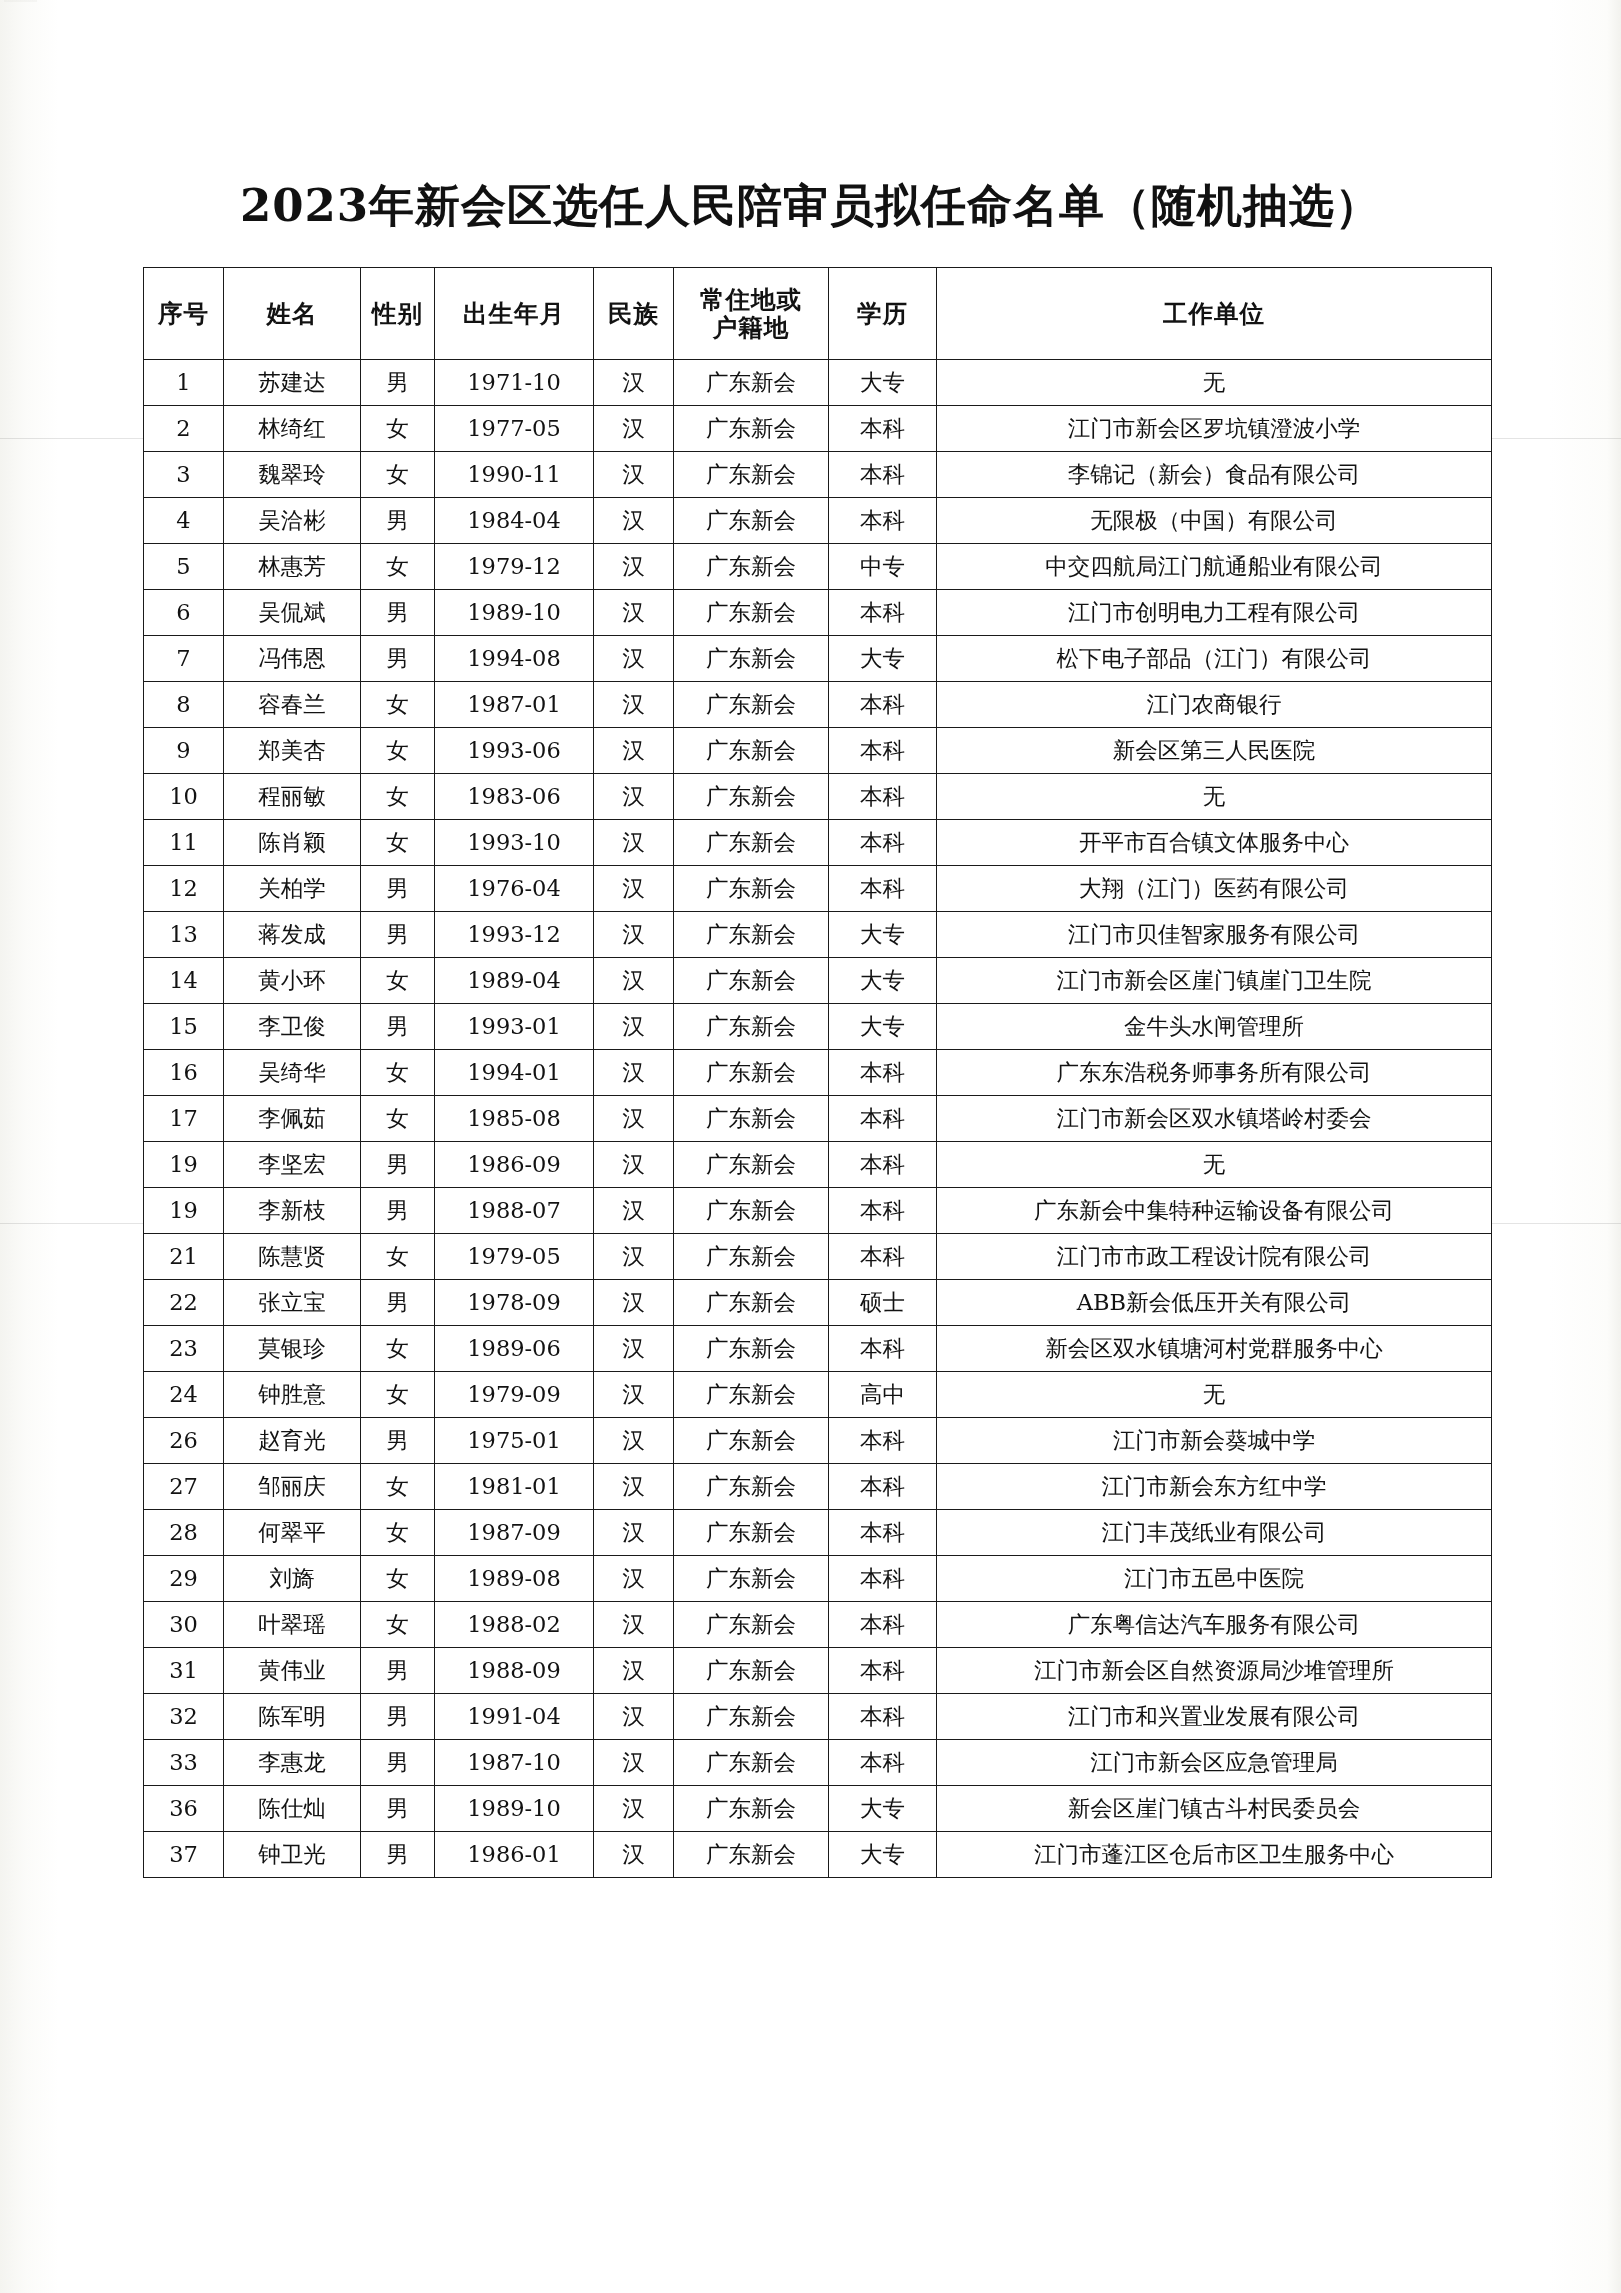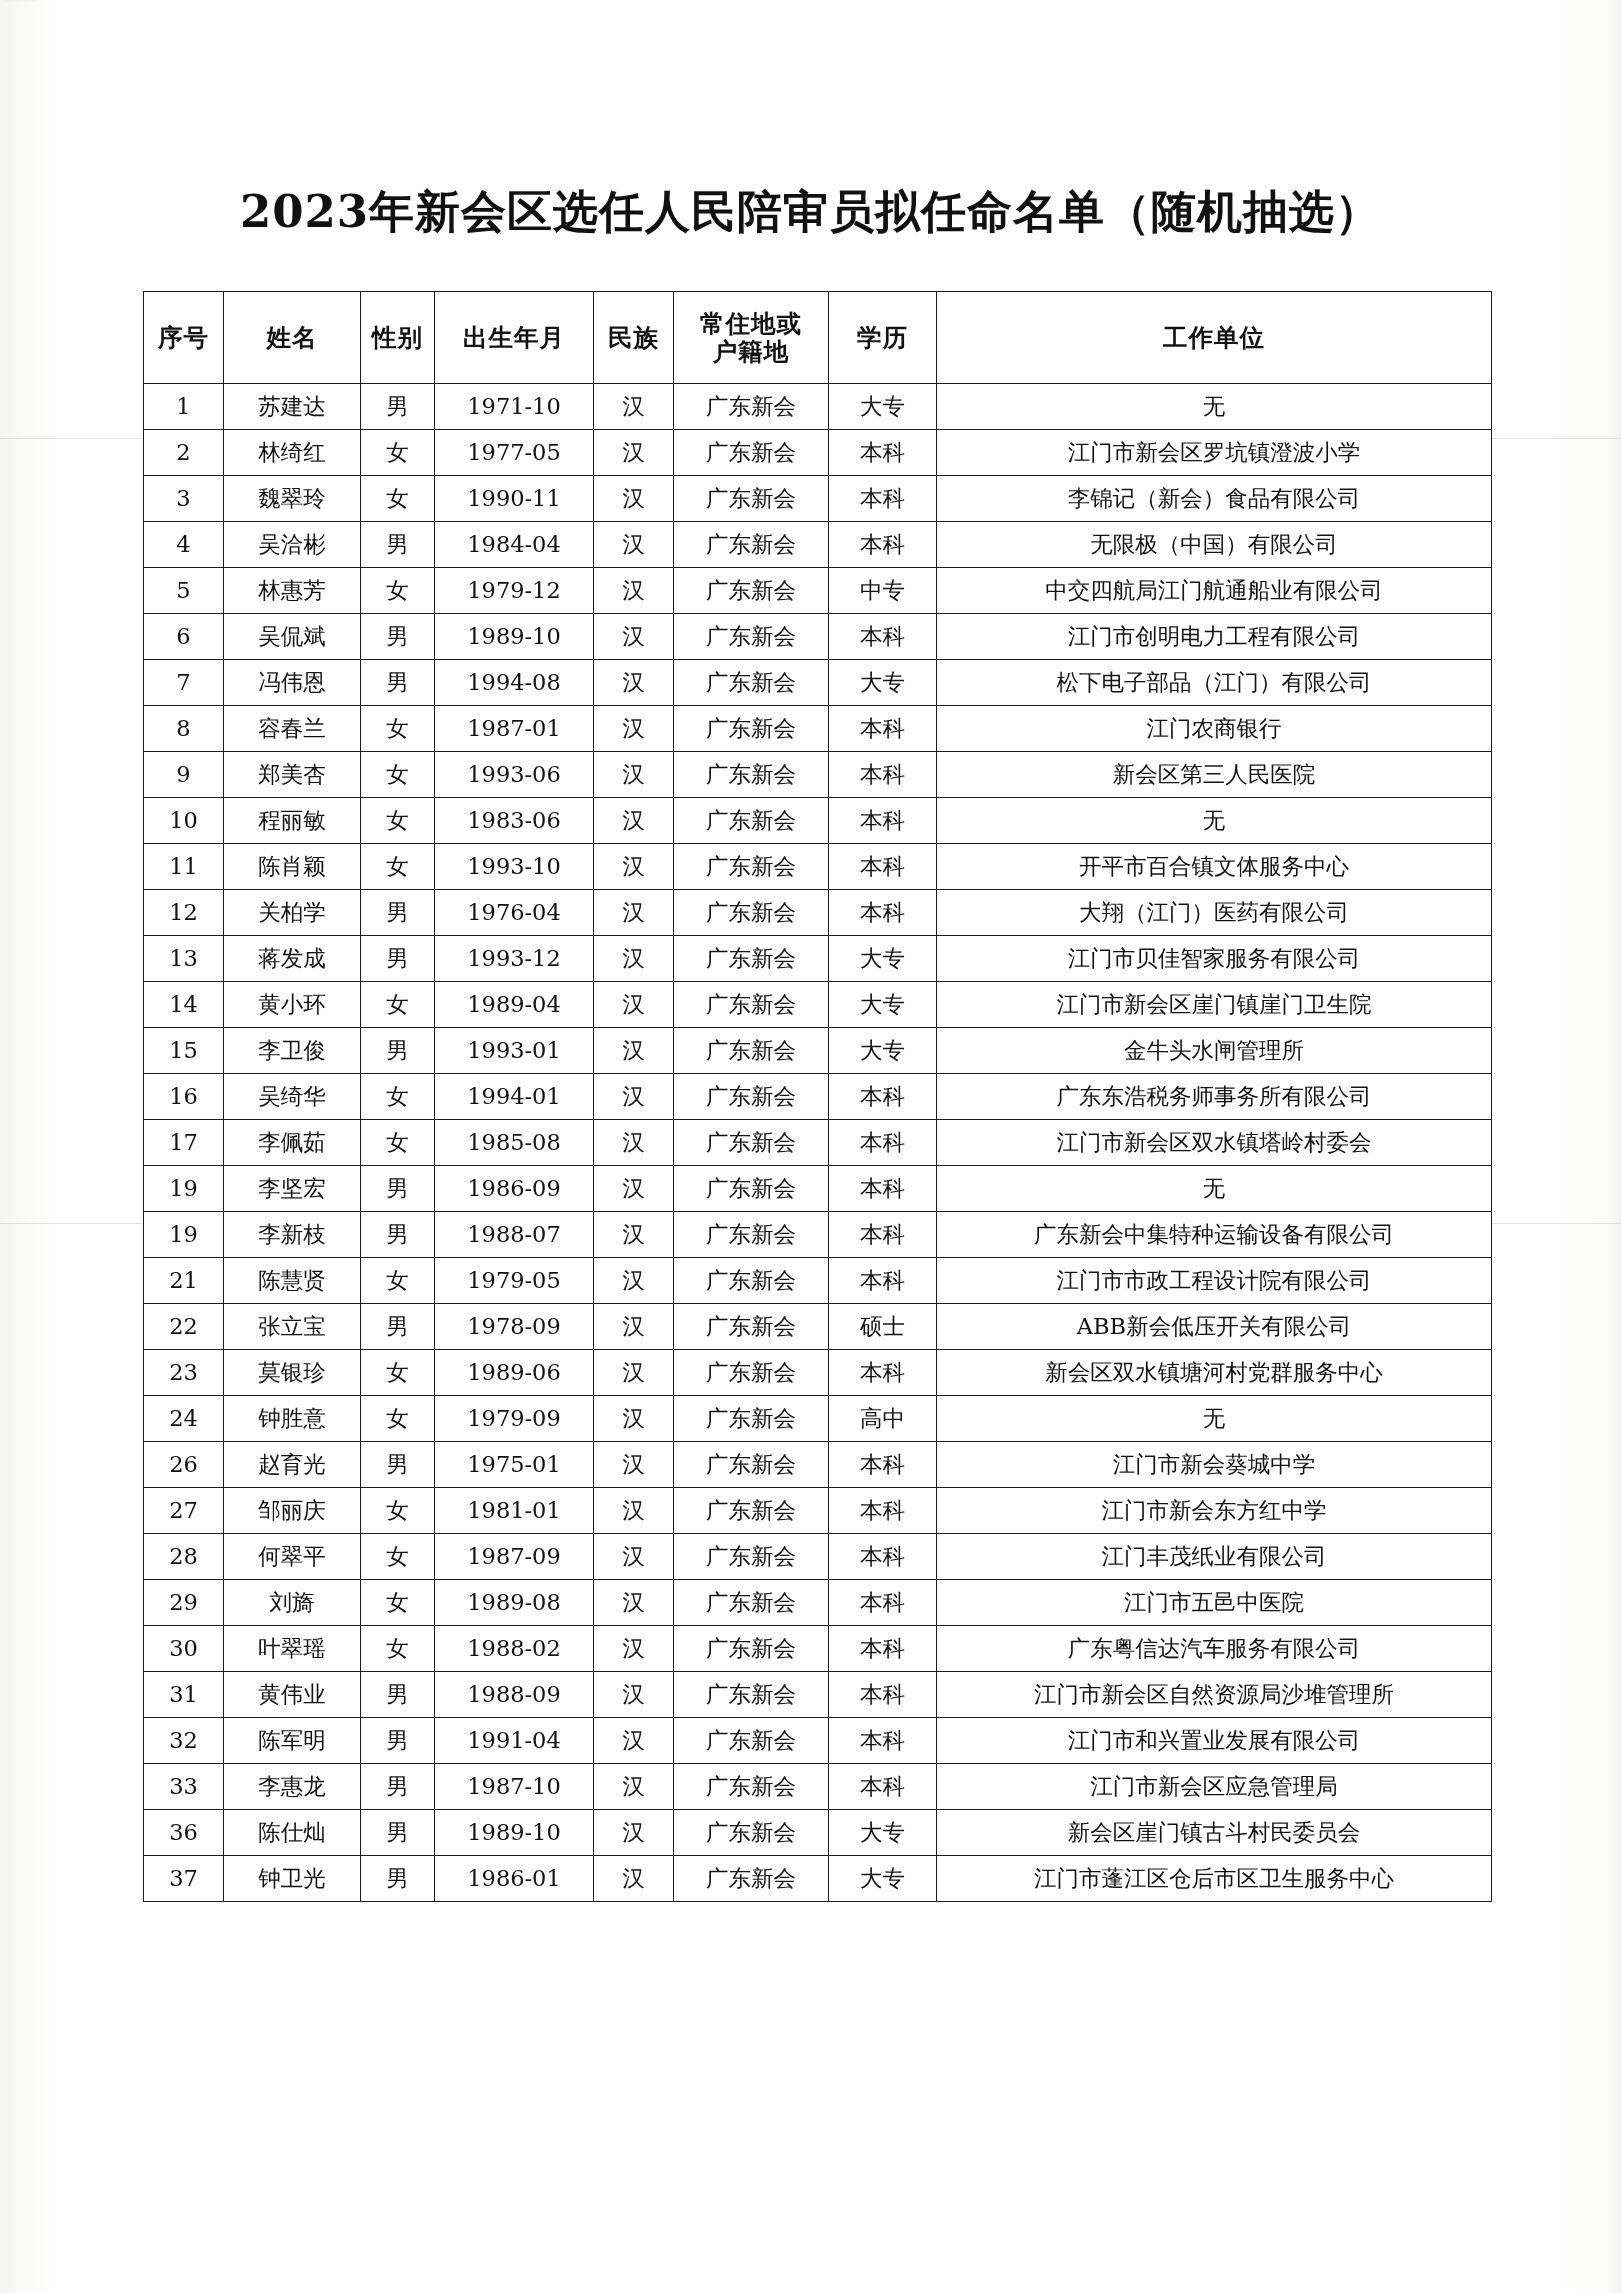--- a/index.html
+++ b/index.html
@@ -38,38 +38,37 @@
     width: 33px;
     height: 2294px;
     background:
       linear-gradient(180deg, rgba(170,170,160,0.18) 0 2px, rgba(0,0,0,0) 2px 23.5px) repeat-y;
     opacity: 0.5;
     pointer-events: none;
   }
 
   .title {
     position: absolute;
-    top: 182px;
+    top: 176px;
     left: 0;
     width: 1621px;
     text-align: center;
     font-family: "DejaVu Serif", "Liberation Serif", serif;
     font-weight: bold;
     font-size: 45px;
     letter-spacing: 1px;
     color: #111111;
     white-space: nowrap;
   }
 
   .table-wrap {
     position: absolute;
     top: 267px;
     left: 143px;
     width: 1477px;
-    margin-top: 24px;
   }
 
   table.roster {
     border-collapse: collapse;
     width: 1349px;
     table-layout: fixed;
     background: #ffffff;
   }
   table.roster th,
   table.roster td {

